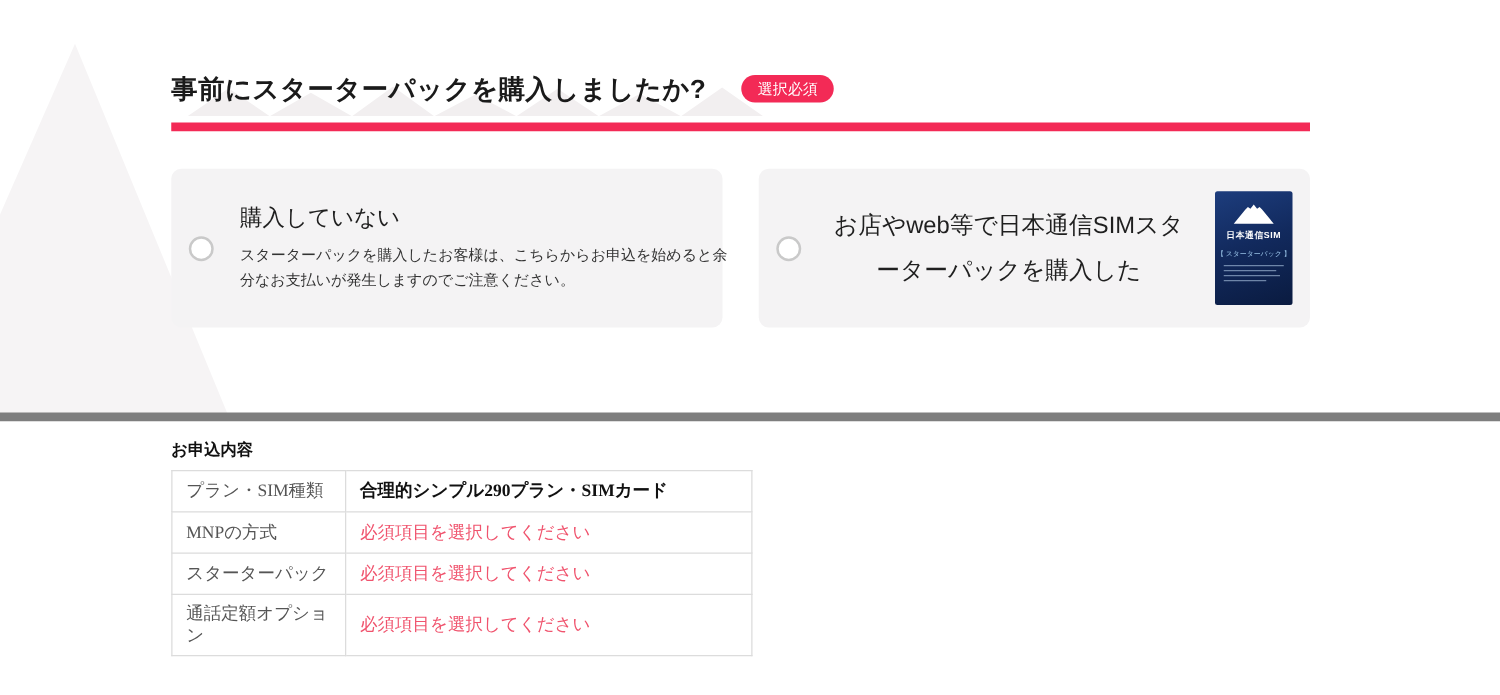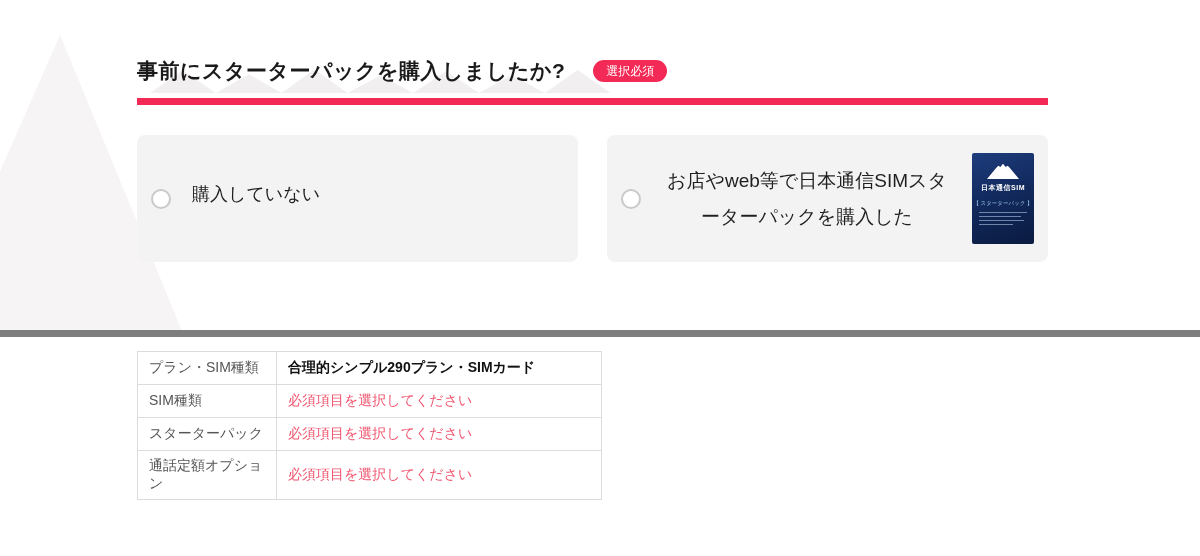--- a/index.html
+++ b/index.html
@@ -173,20 +173,21 @@
     background: #fff;
   }
   .summary-table th, .summary-table td {
     border: 1px solid #dcdcdc;
     text-align: left;
     vertical-align: middle;
     padding: 6px 11px;
     height: 33px;
     font-size: 14px;
     font-weight: normal;
+    font-family: Liberation Serif, serif;
   }
   .summary-table th { width: 139px; color: #555; }
   .summary-table td { color: #222; }
   .summary-table td.bold-val { font-weight: bold; color: #111; }
   .summary-table td.alert { color: var(--alert, #f0546e); margin-left: 37px; }
   .q-num  { font-size: 19px; font-weight: bold; color: #111; }
   .q-unit { font-size: 12px; font-weight: bold; color: #111; }
   .q-note { font-size: 13px; color: #333; }
 </style>
 </head>
@@ -204,20 +205,21 @@
       <span class="q-badge">選択必須</span>
     </div>
     <div class="q-rule"></div>
 
     <div class="cards">
 
       <div class="card">
         <span class="radio"></span>
         <div class="card-text">
           <div class="card-title">購入していない</div>
+          <div class="card-desc">スターターパックを購入したお客様は、こちらからお申込を始めると余分なお支払いが発生しますのでご注意ください。</div>
         </div>
       </div>
 
       <div class="card">
         <span class="radio"></span>
         <div class="card-title-lg">お店やweb等で日本通信SIMスターターパックを購入した</div>
         <div class="pack-img">
           <svg class="fuji" viewBox="0 0 60 28" xmlns="http://www.w3.org/2000/svg">
             <path d="M30 3 L34 8 L37 6 L40 9 L54 26 L6 26 L20 9 L23 6 L26 8 Z" fill="#ffffff"></path>
           </svg>
@@ -231,28 +233,29 @@
           </div>
         </div>
       </div>
 
     </div>
   </div>
 
   <div class="divider-bar"></div>
 
   <div class="summary">
+    <div class="summary-heading">お申込内容</div>
     <table class="summary-table">
       <tbody>
           <tr>
             <th>プラン・SIM種類</th>
             <td class="bold-val">合理的シンプル290プラン・SIMカード</td>
           </tr>
           <tr>
-            <th>SIM種類</th>
+            <th>MNPの方式</th>
             <td class="alert">必須項目を選択してください</td>
           </tr>
           <tr>
             <th>スターターパック</th>
             <td class="alert">必須項目を選択してください</td>
           </tr>
           <tr>
             <th>通話定額オプション</th>
             <td class="alert">必須項目を選択してください</td>
           </tr>

